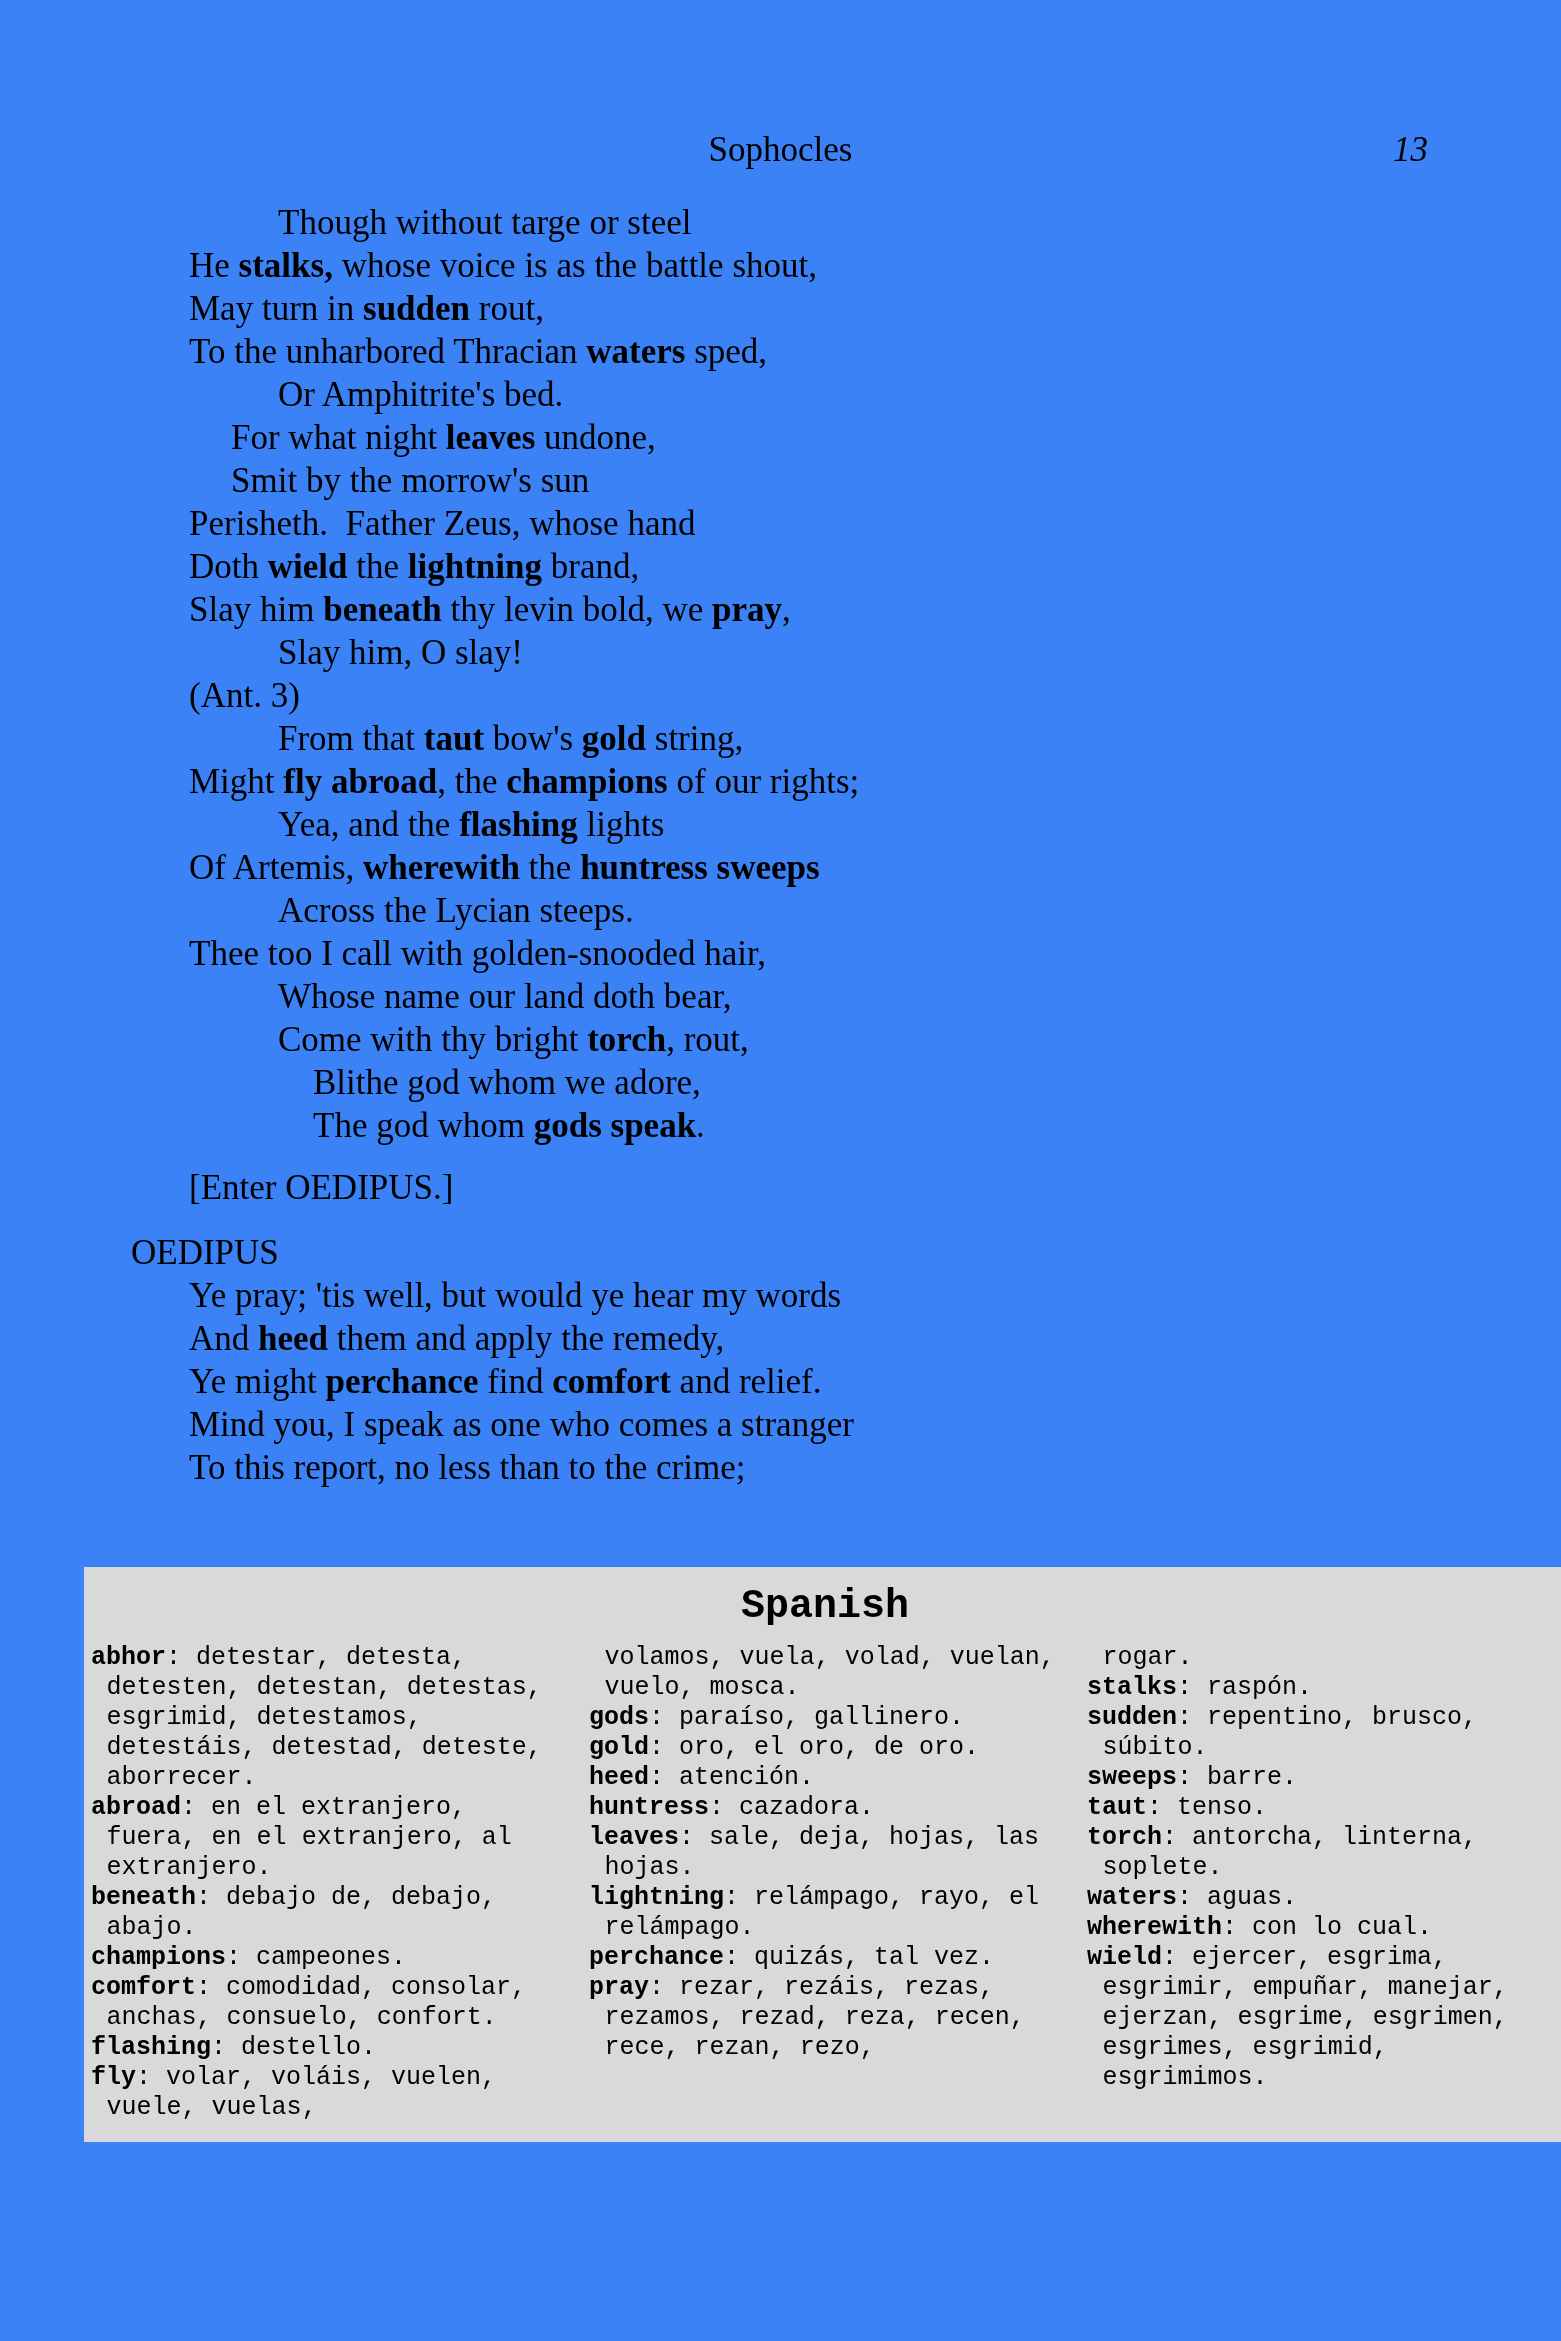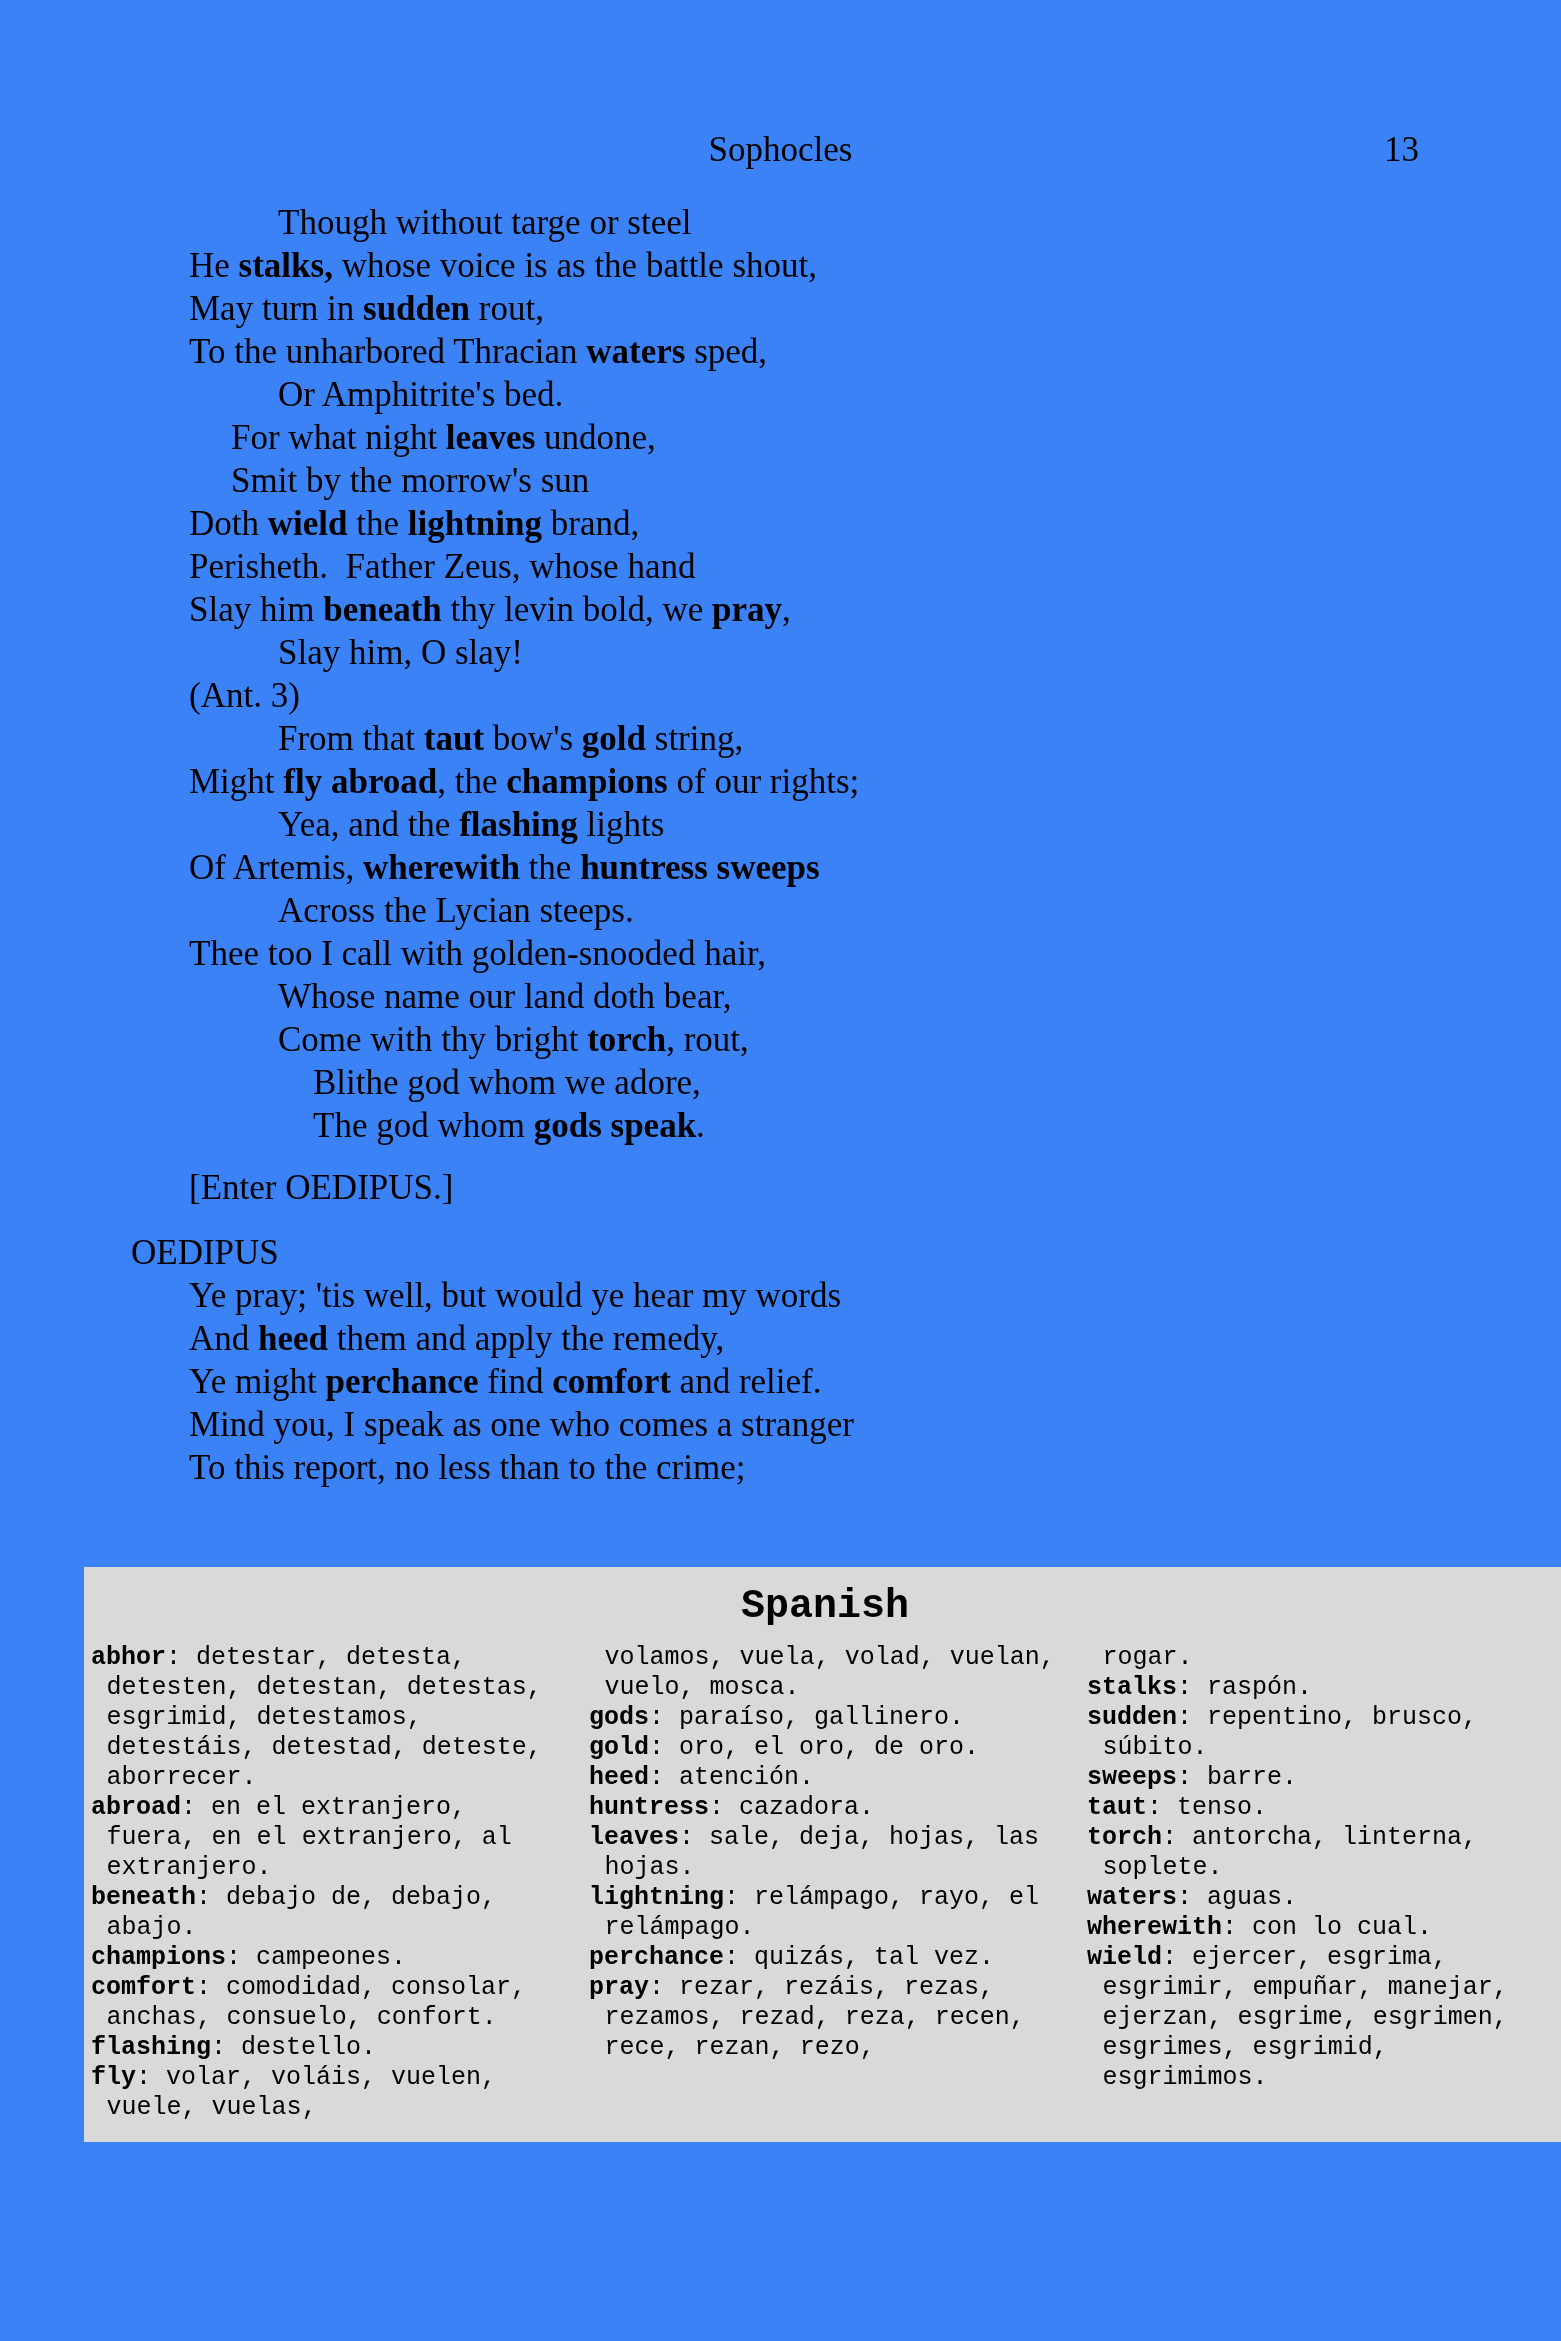--- a/index.html
+++ b/index.html
@@ -22,22 +22,23 @@
     padding-top: 128px;
     height: 43px;
   }
   .header-title {
     text-align: center;
     line-height: 43px;
   }
   .page-number {
     position: absolute;
     top: 128px;
-    right: 142px;
+    right: 133px;
     line-height: 43px;
+    font-style: italic;
   }
   .text-block {
     padding-left: 131px;
     padding-right: 104px;
     margin-top: 29.5px;
   }
   .line {
     line-height: 43px;
     white-space: pre-wrap;
   }
@@ -101,22 +102,22 @@
 
   <main class="text-block">
     <div id="poem" class="poem">
         <div class="line indent-2"><span>Though without targe or steel</span></div>
         <div class="line indent-1"><span>He </span><b>stalks,</b><span> whose voice is as the battle shout,</span></div>
         <div class="line indent-1"><span>May turn in </span><b>sudden</b><span> rout,</span></div>
         <div class="line indent-1"><span>To the unharbored Thracian </span><b>waters</b><span> sped,</span></div>
         <div class="line indent-2"><span>Or Amphitrite's bed.</span></div>
         <div class="line indent-1_5"><span>For what night </span><b>leaves</b><span> undone,</span></div>
         <div class="line indent-1_5"><span>Smit by the morrow's sun</span></div>
+        <div class="line indent-1"><span>Perisheth.&nbsp; Father Zeus, whose hand</span></div>
         <div class="line indent-1"><span>Doth </span><b>wield</b><span> the </span><b>lightning</b><span> brand,</span></div>
-        <div class="line indent-1"><span>Perisheth.&nbsp; Father Zeus, whose hand</span></div>
         <div class="line indent-1"><span>Slay him </span><b>beneath</b><span> thy levin bold, we </span><b>pray</b><span>,</span></div>
         <div class="line indent-2"><span>Slay him, O slay!</span></div>
         <div class="line indent-1"><span>(Ant. 3)</span></div>
         <div class="line indent-2"><span>From that </span><b>taut</b><span> bow's </span><b>gold</b><span> string,</span></div>
         <div class="line indent-1"><span>Might </span><b>fly abroad</b><span>, the </span><b>champions</b><span> of our rights;</span></div>
         <div class="line indent-2"><span>Yea, and the </span><b>flashing</b><span> lights</span></div>
         <div class="line indent-1"><span>Of Artemis, </span><b>wherewith</b><span> the </span><b>huntress sweeps</b></div>
         <div class="line indent-2"><span>Across the Lycian steeps.</span></div>
         <div class="line indent-1"><span>Thee too I call with golden-snooded hair,</span></div>
         <div class="line indent-2"><span>Whose name our land doth bear,</span></div>

